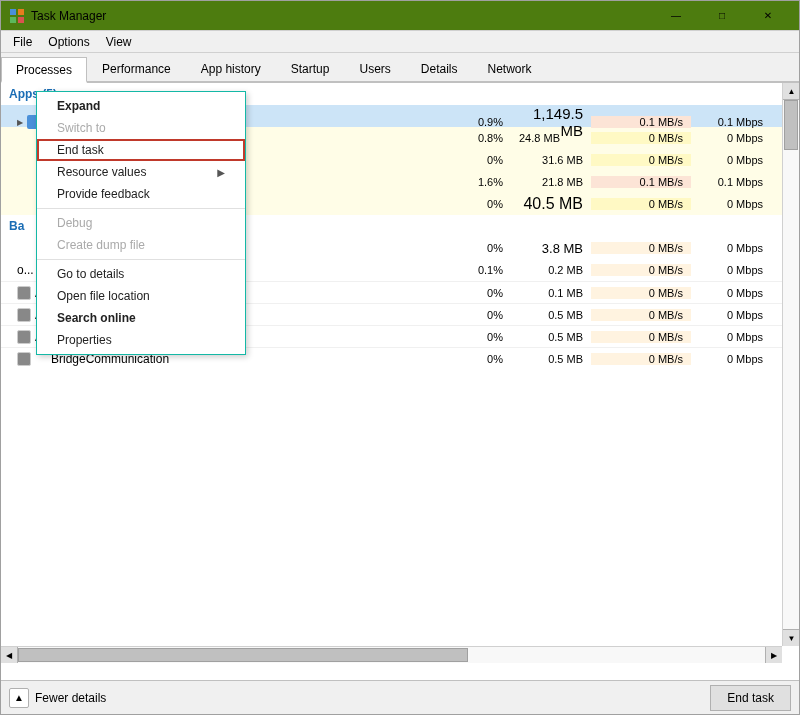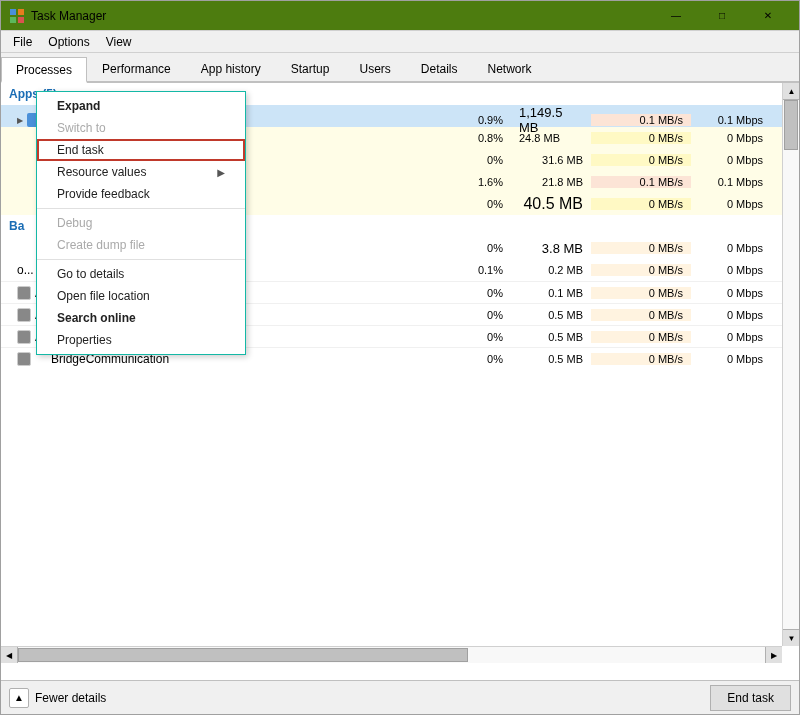--- a/index.html
+++ b/index.html
@@ -264,21 +264,21 @@
           <div></div>
       </div>
 
       <div style="display:grid; grid-template-columns: 430px 80px 80px 100px 80px; height:22px; align-items:center; background:#cce4f7;">
         <div style="padding:0 4px 0 16px; display:flex; align-items:center; gap:4px; overflow:hidden;">
           <span style="font-size:8px; color:#555;">▶</span>
           <span style="width:14px; height:14px; background:#4a90d9; border-radius:2px; flex-shrink:0; display:inline-block;"></span>
           <span style="font-size:12px;">C</span>
         </div>
         <div style="text-align:right; padding:0 8px; font-size:11px;">0.9%</div>
-        <div style="padding:0 8px; font-size:13px;">1,149.5 MB</div>
+        <div style="text-align:right; padding:0 8px; font-size:15px;">1,149.5 MB</div>
         <div style="text-align:right; padding:0 8px; font-size:11px; background:#fce4d6;">0.1 MB/s</div>
         <div style="text-align:right; padding:0 8px; font-size:11px;">0.1 Mbps</div>
       </div>
 
       <div style="display:grid; grid-template-columns: 430px 80px 80px 100px 80px; height:22px; align-items:center; background:#fffde7;">
         <div style="padding:0 4px 0 36px; display:flex; align-items:center; gap:4px; overflow:hidden;">
           <span style="font-size:12px;">(2)</span>
         </div>
         <div style="text-align:right; padding:0 8px; font-size:11px;">0.8%</div>
         <div style="padding:0 8px; font-size:11px;">24.8 MB</div>

